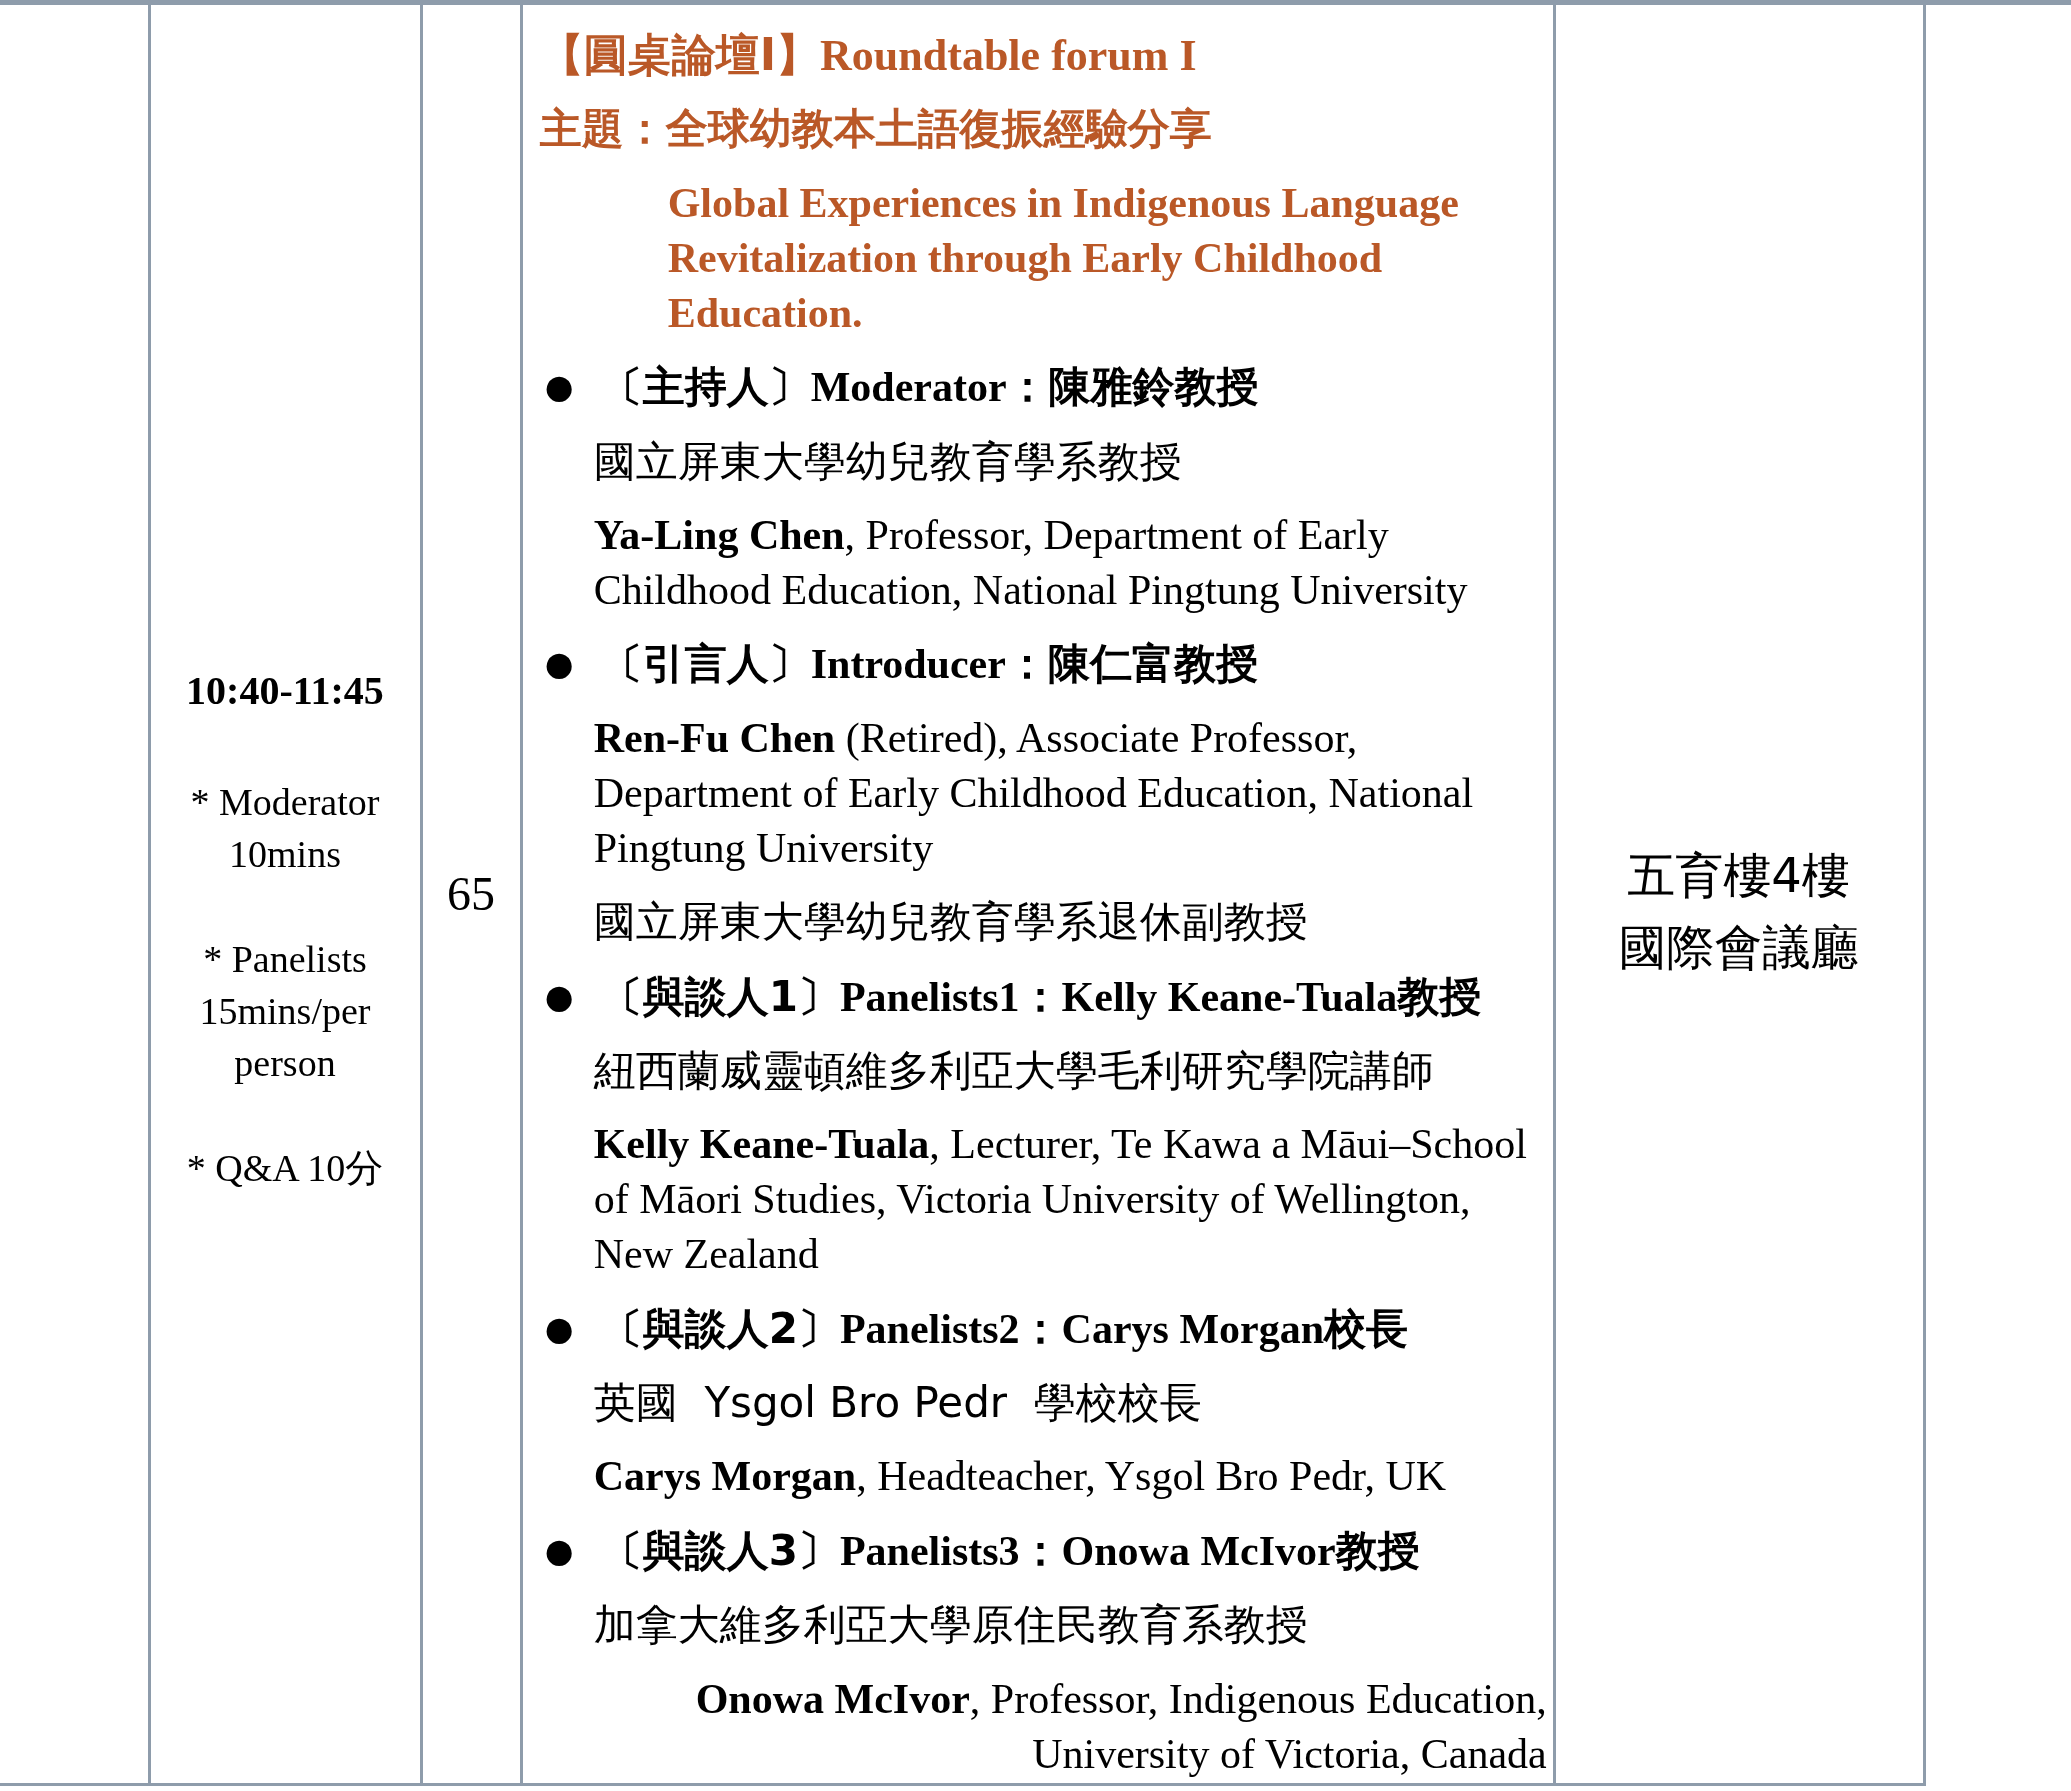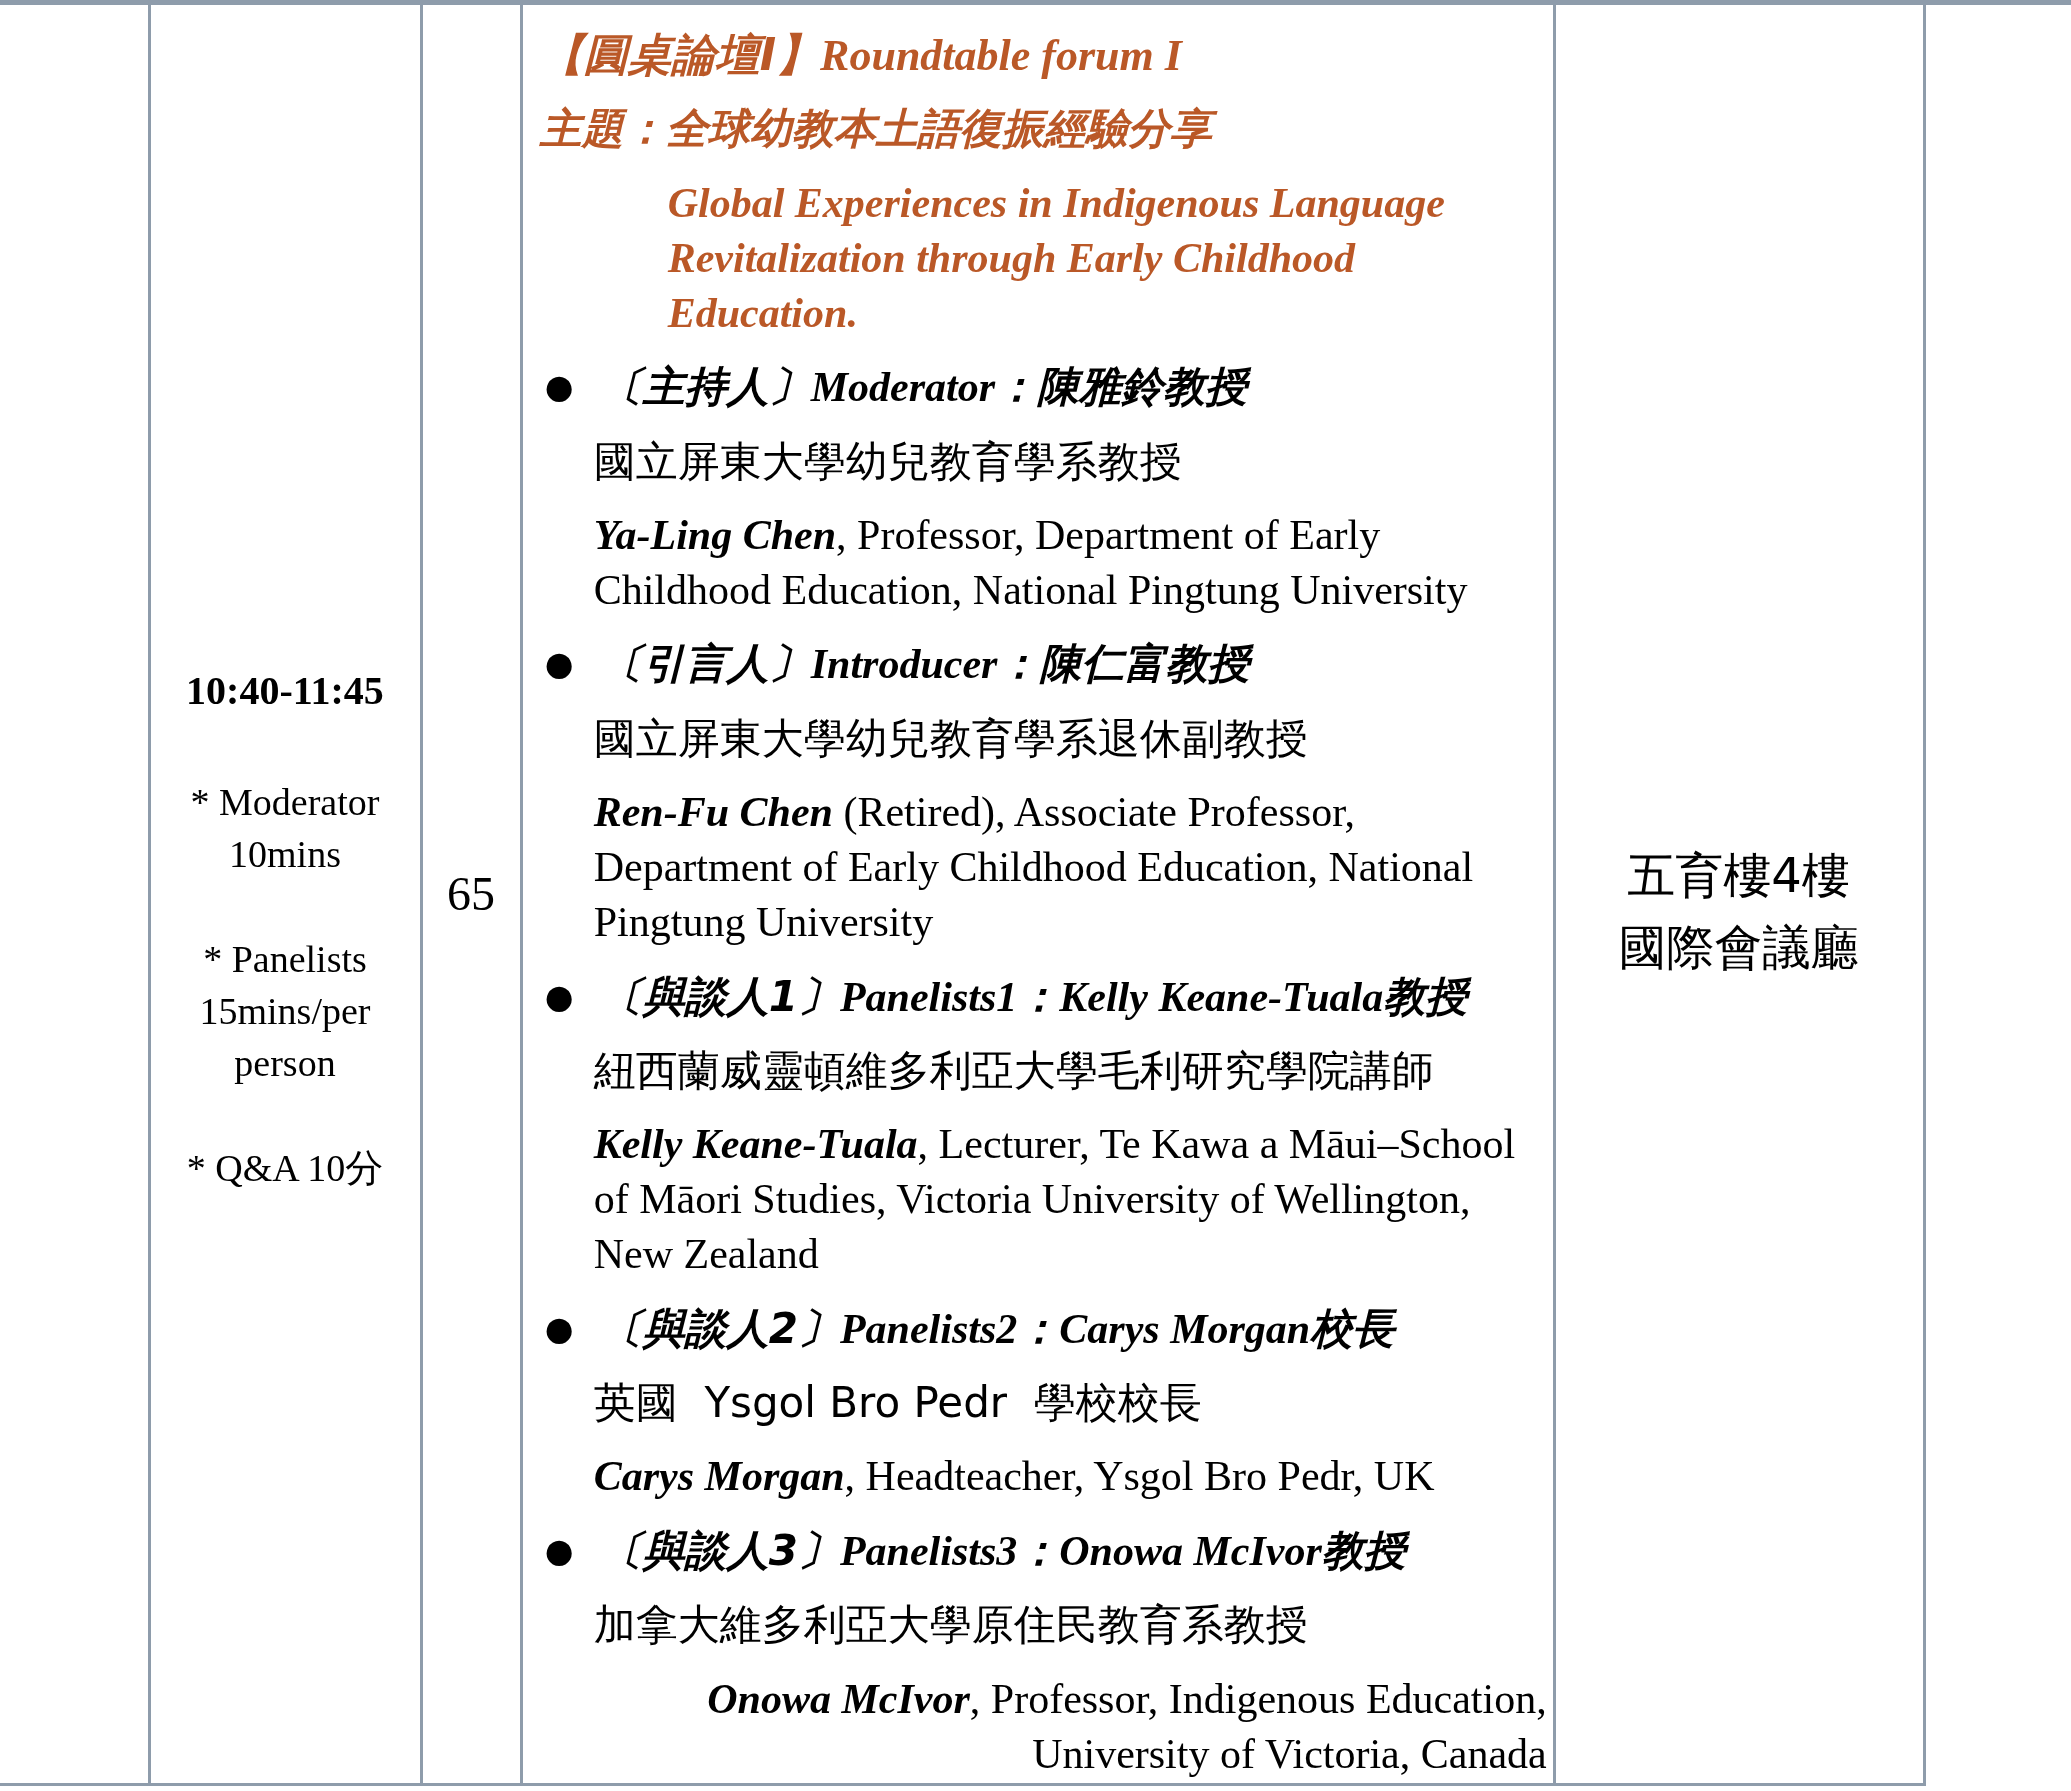--- a/index.html
+++ b/index.html
@@ -16,21 +16,21 @@
   .col{position:absolute;top:5px;height:1778px;box-sizing:border-box;}
   #col-time{left:150px;width:270px;display:flex;flex-direction:column;justify-content:center;
             align-items:center;text-align:center;padding-top:71px;}
   #col-duration{left:422px;width:98px;display:flex;justify-content:center;align-items:center;}
   #col-content{left:523px;width:1030px;padding:22px 5px 0 16.7px;overflow:hidden;}
   #col-location{left:1555px;width:367px;display:flex;flex-direction:column;justify-content:center;
             align-items:center;text-align:center;padding-top:53px;}
   
   .serif{font-family:"Liberation Serif", serif;}
   .zh{font-family:"DejaVu Sans", sans-serif;}
-  .b{font-weight:bold;font-style:italic;}
+  .b{font-weight:bold;}
   .orange{color:#BA5827;}
   
   .time{font-size:40px;font-weight:bold;line-height:50px;margin-bottom:60px;}
   .note-group{font-size:38px;line-height:52px;margin-bottom:53px;text-align:center;}
   .note-group:last-child{margin-bottom:0;}
   
   .duration{font-size:48px;line-height:50px;}
   
   .loc-line{font-size:48px;line-height:52px;margin-bottom:20px;font-family:"DejaVu Sans", sans-serif;}
   
@@ -80,22 +80,22 @@
 
   <p class="para topic-zh"><span class="zh b orange">主題：全球幼教本土語復振經驗分享</span></p>
 
   <p class="para topic-en"><span class="serif b orange">Global Experiences in Indigenous Language Revitalization through Early Childhood Education.</span></p>
 
   <p class="para head"><span class="bullet">●</span><span class="zh b">〔主持人〕</span><span class="serif b">Moderator</span><span class="zh b">：</span><span class="serif b"></span><span class="zh b">陳雅鈴教授</span></p>
   <p class="para body-ind"><span class="zh">國立屏東大學幼兒教育學系教授</span></p>
   <p class="para body-ind serif"><span class="b">Ya-Ling Chen</span><span>, Professor, Department of Early Childhood Education, National Pingtung University</span></p>
 
   <p class="para head"><span class="bullet">●</span><span class="zh b">〔引言人〕</span><span class="serif b">Introducer</span><span class="zh b">：</span><span class="serif b"></span><span class="zh b">陳仁富教授</span></p>
+  <p class="para body-ind serif"><span class="b">Ren-Fu Chen</span><span> (Retired), Associate Professor, Department of Early Childhood Education, National Pingtung University</span></p>
   <p class="para body-ind"><span class="zh">國立屏東大學幼兒教育學系退休副教授</span></p>
-  <p class="para body-ind serif"><span class="b">Ren-Fu Chen</span><span> (Retired), Associate Professor, Department of Early Childhood Education, National Pingtung University</span></p>
 
   <p class="para head"><span class="bullet">●</span><span class="zh b">〔與談人1〕</span><span class="serif b">Panelists1</span><span class="zh b">：</span><span class="serif b">Kelly Keane-Tuala</span><span class="zh b">教授</span></p>
   <p class="para body-ind"><span class="zh">紐西蘭威靈頓維多利亞大學毛利研究學院講師</span></p>
   <p class="para body-ind serif"><span class="b">Kelly Keane-Tuala</span><span>, Lecturer, Te Kawa a Māui–School of Māori Studies, Victoria University of Wellington, New Zealand</span></p>
 
   <p class="para head"><span class="bullet">●</span><span class="zh b">〔與談人2〕</span><span class="serif b">Panelists2</span><span class="zh b">：</span><span class="serif b">Carys Morgan</span><span class="zh b">校長</span></p>
   <p class="para body-ind"><span class="zh">英國  Ysgol Bro Pedr  學校校長</span></p>
   <p class="para body-ind serif"><span class="b">Carys Morgan</span><span>, Headteacher, Ysgol Bro Pedr, UK</span></p>
 
   <p class="para head"><span class="bullet">●</span><span class="zh b">〔與談人3〕</span><span class="serif b">Panelists3</span><span class="zh b">：</span><span class="serif b">Onowa McIvor</span><span class="zh b">教授</span></p>

